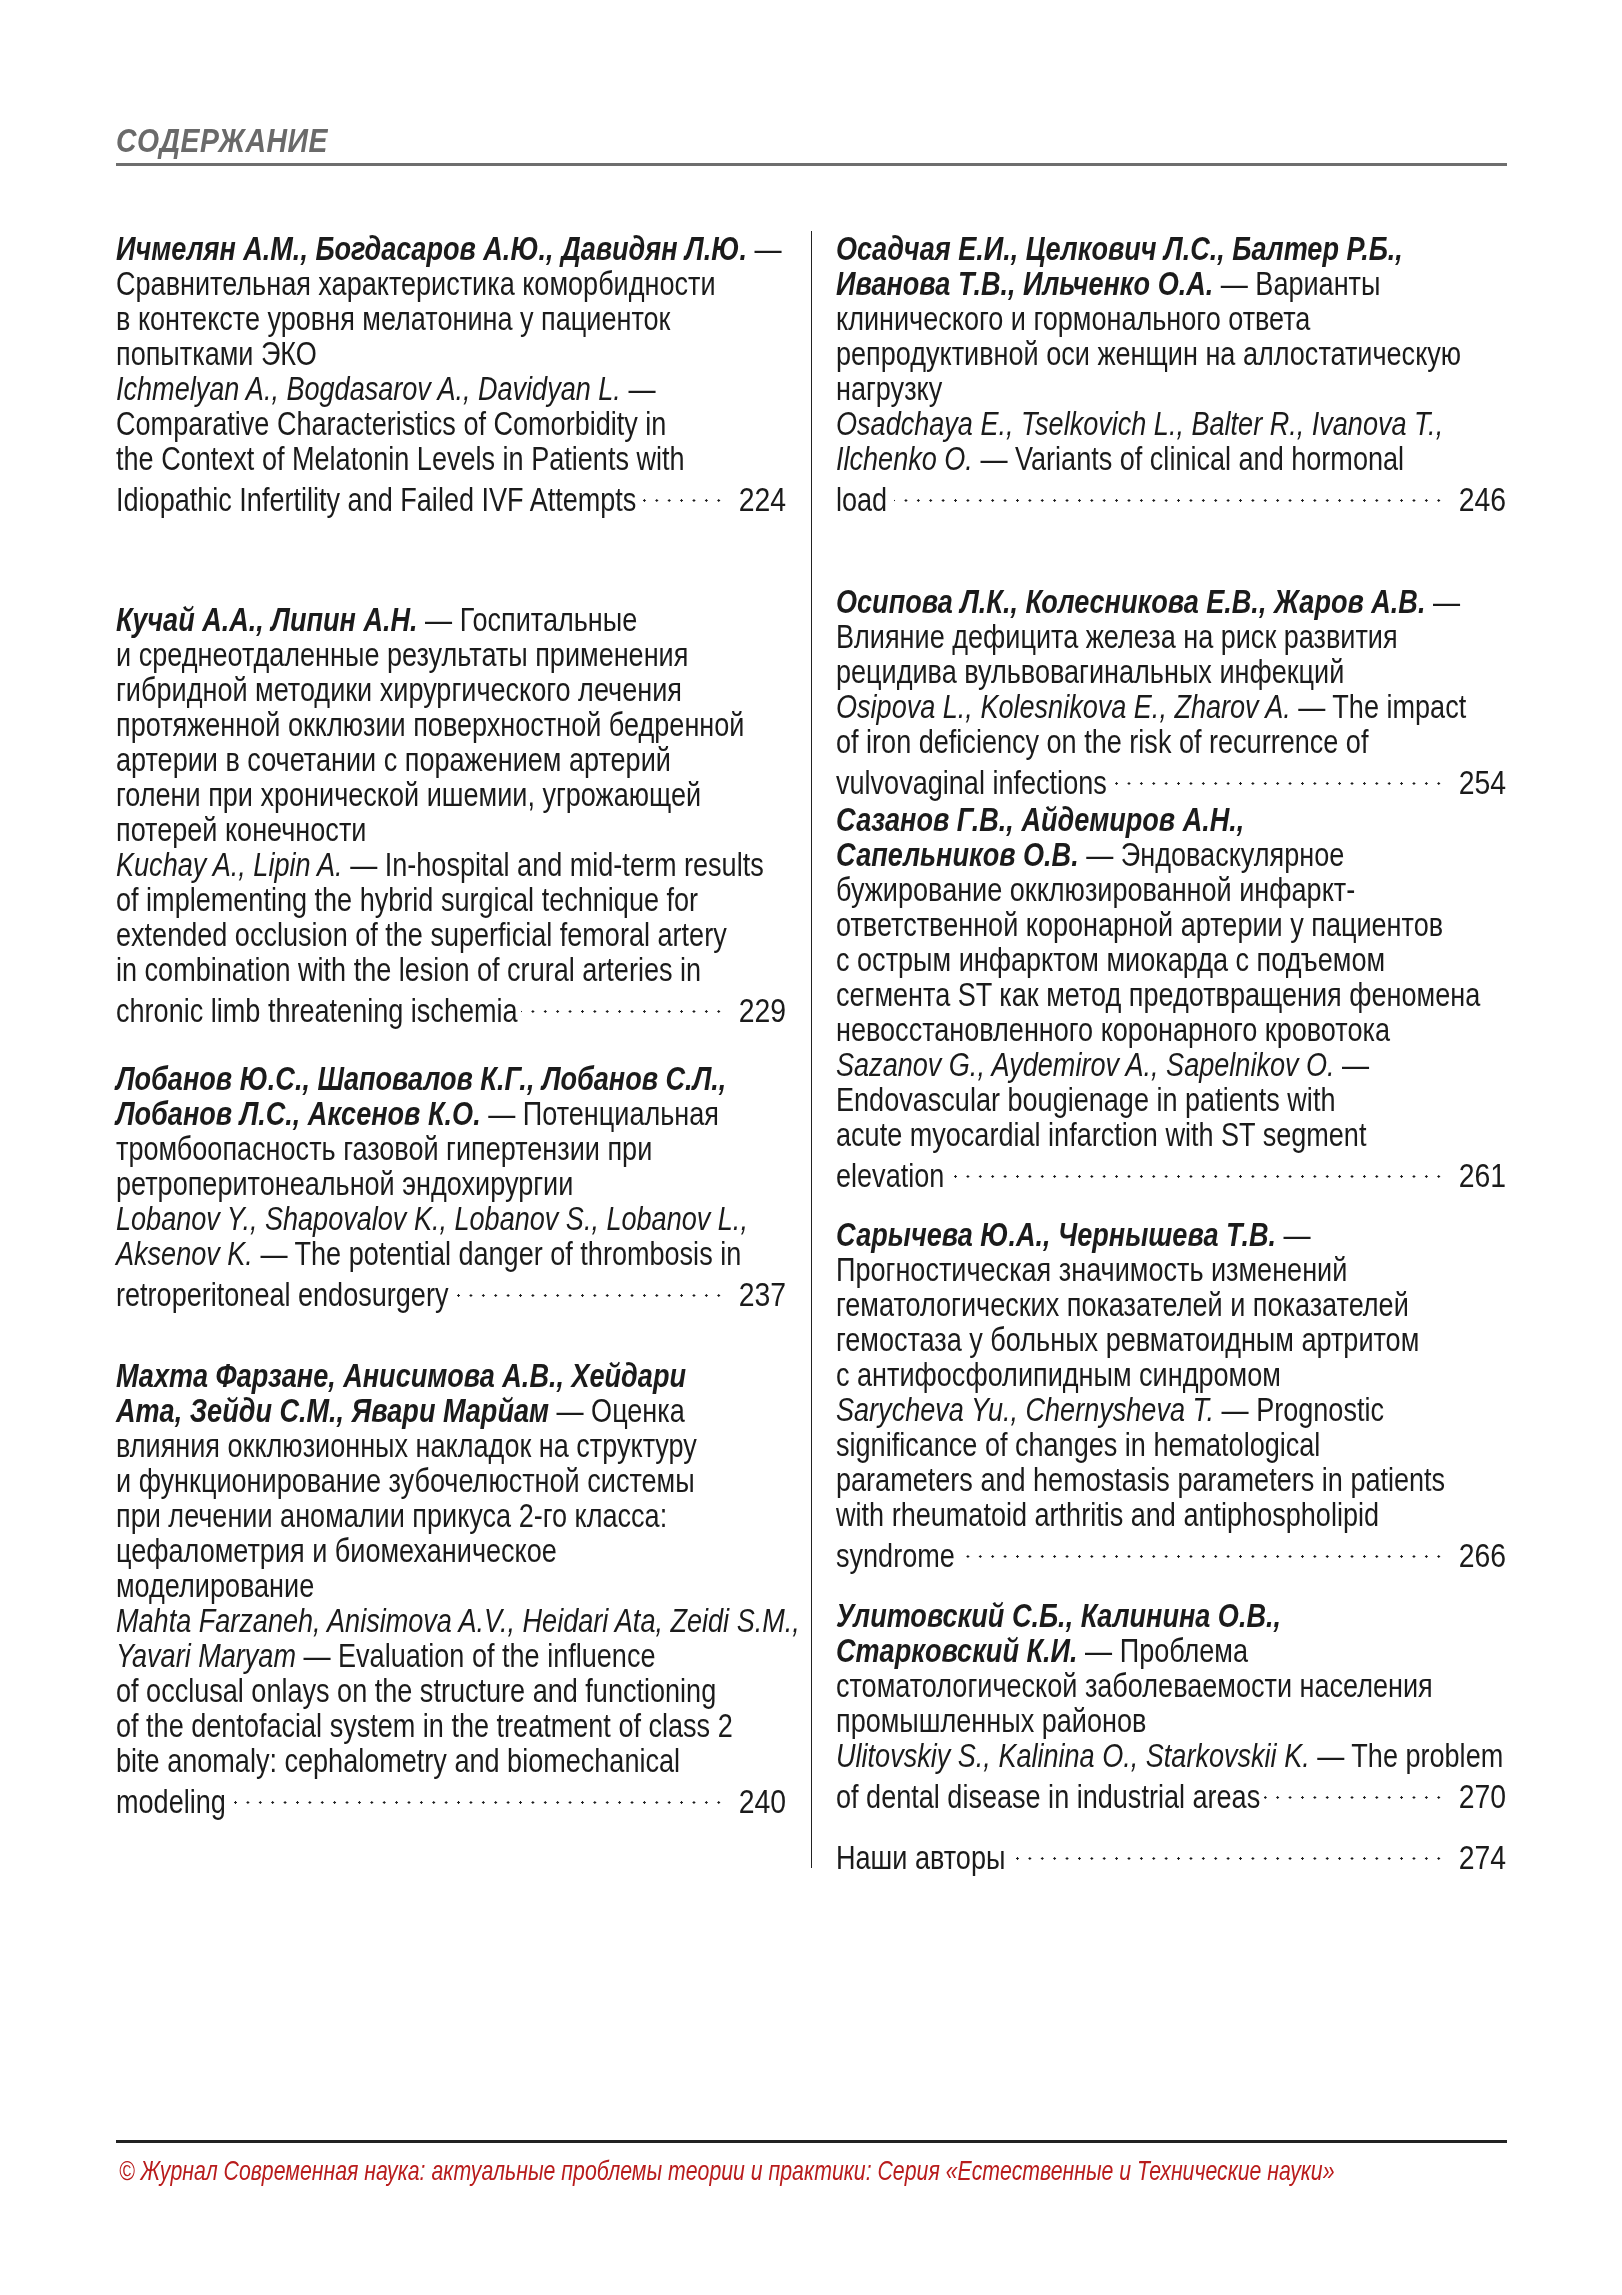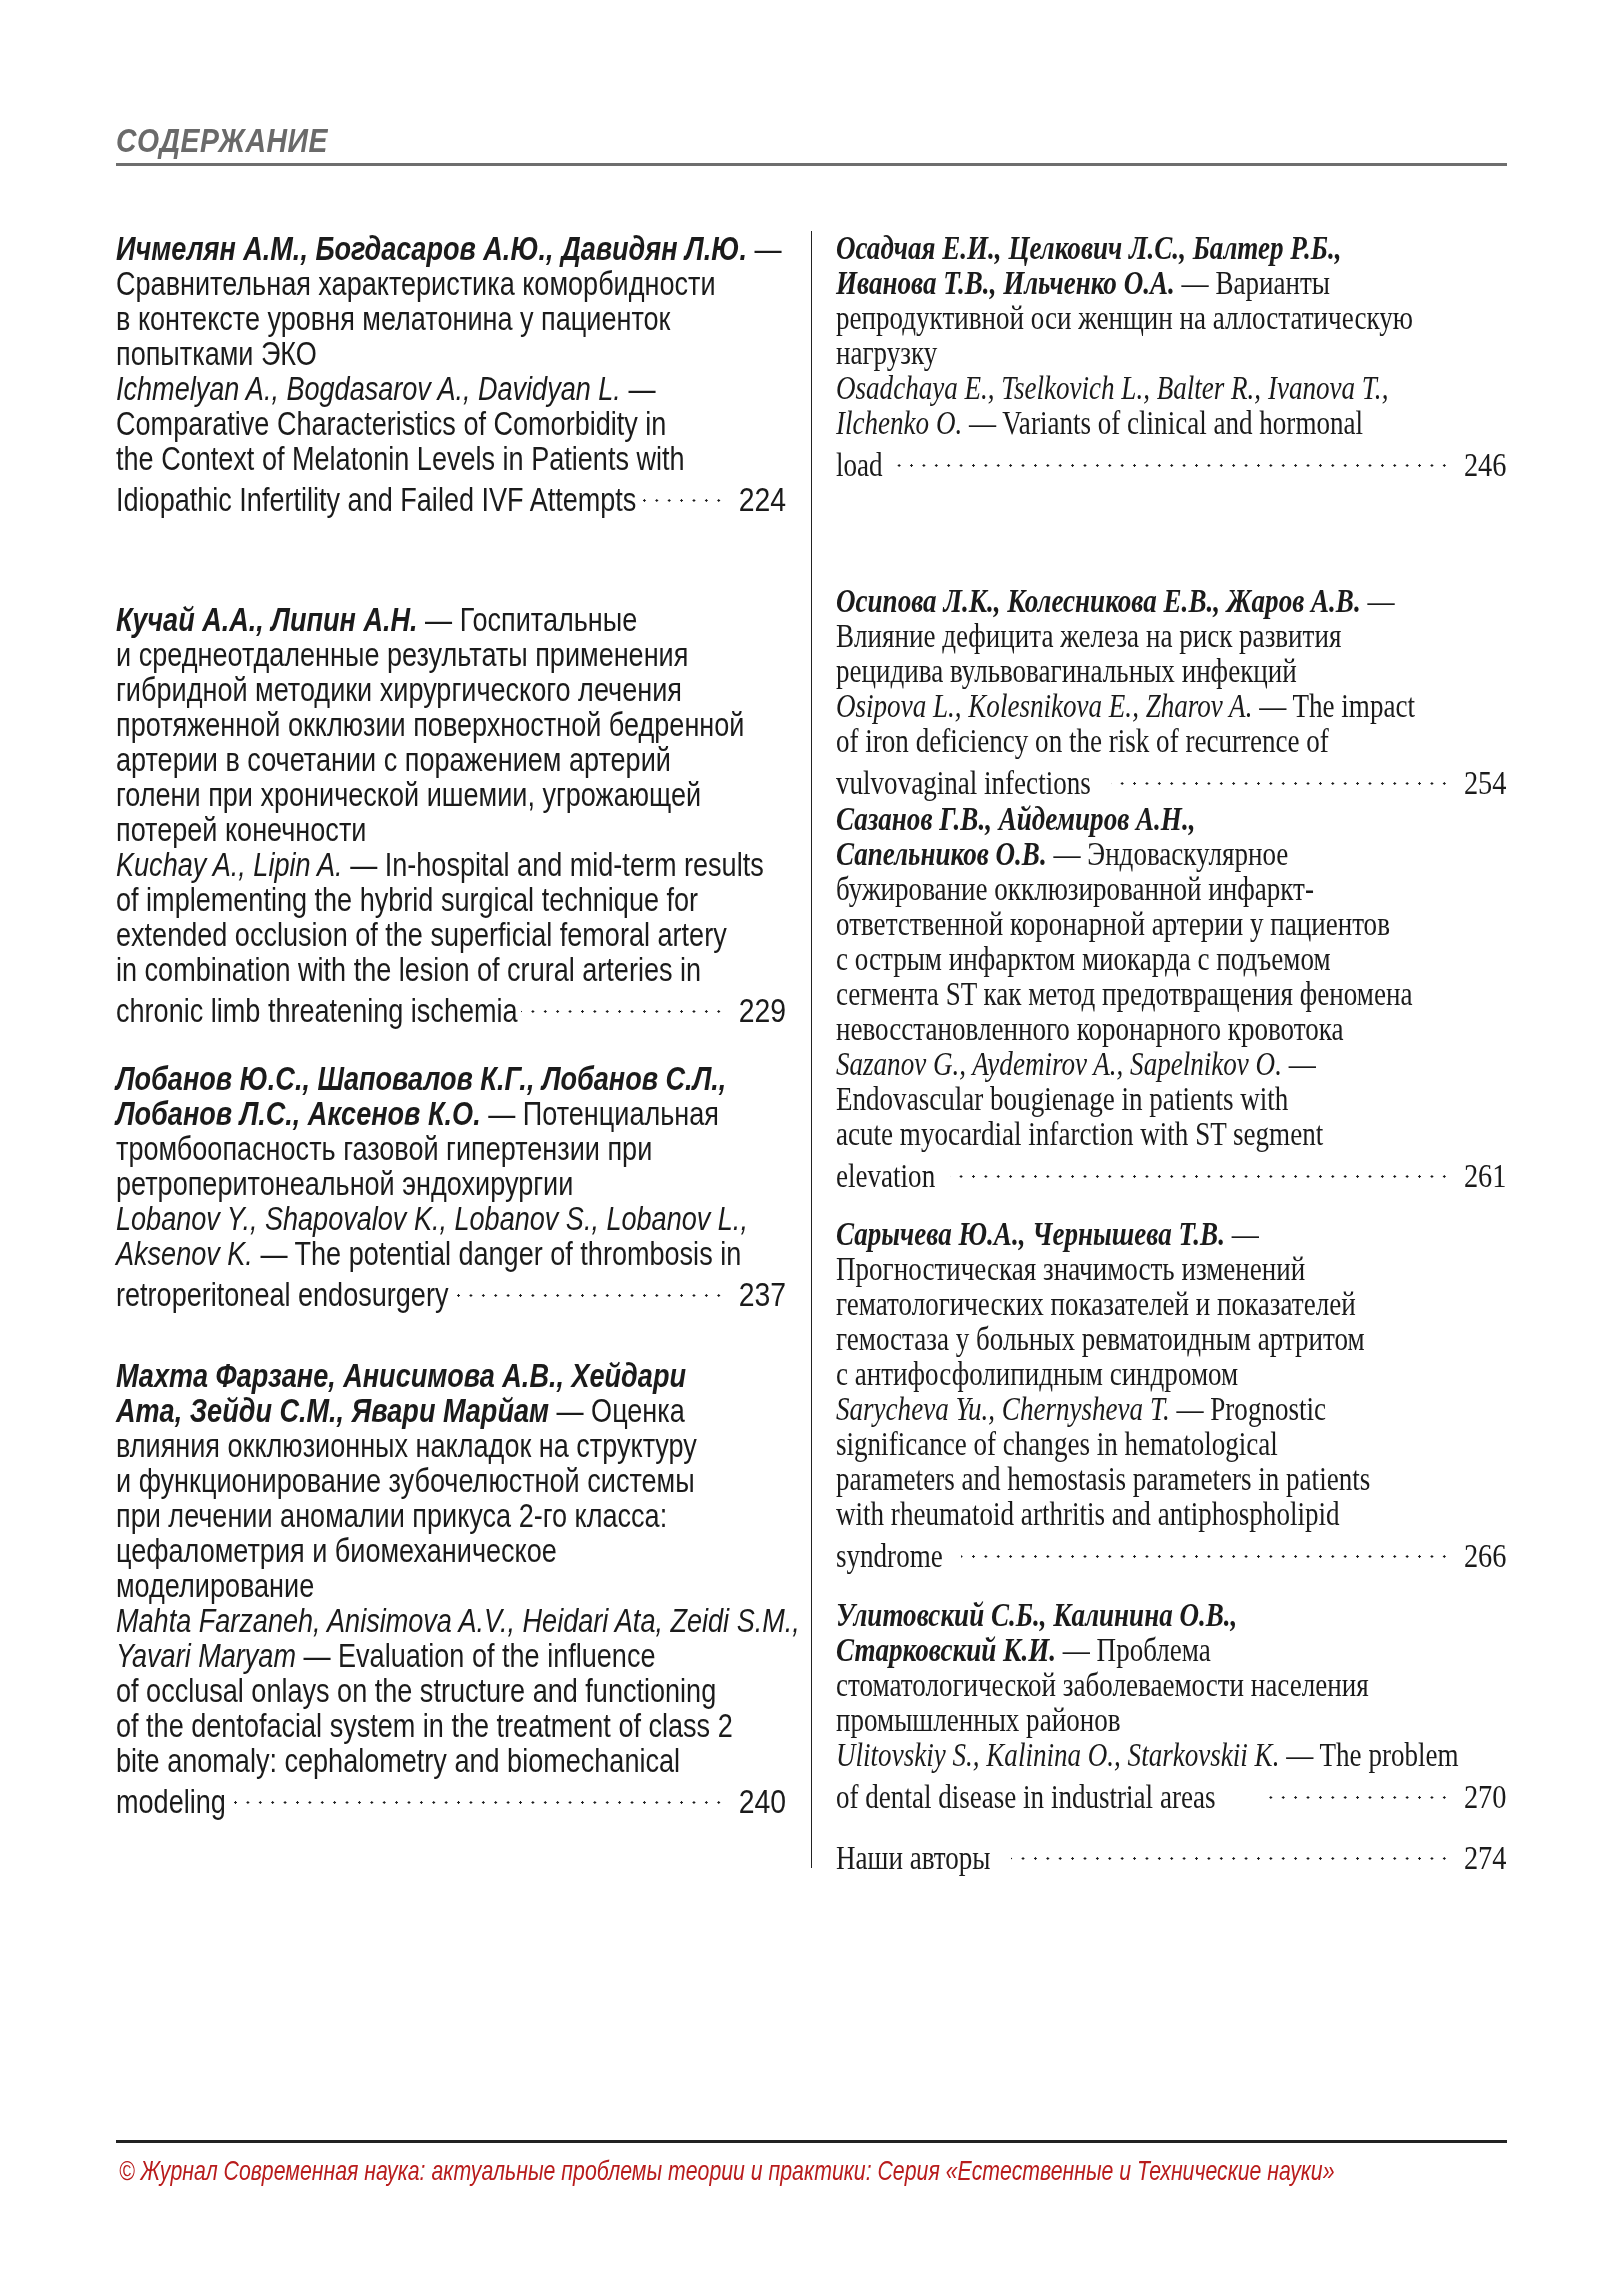--- a/index.html
+++ b/index.html
@@ -4,21 +4,21 @@
 <style>
   html,body{margin:0;padding:0;background:#fff;}
   body{width:1623px;height:2295px;position:relative;overflow:hidden;color:#1b1b1b;
        font-family:"Liberation Sans",sans-serif;}
   .hdr-title{position:absolute;left:116px;top:122px;font-size:33px;font-style:italic;
        font-weight:bold;color:#6a6a6a;letter-spacing:0.7px;transform:scaleX(0.86);transform-origin:left top;}
   .hdr-rule{position:absolute;left:116px;top:163px;width:1391px;height:2.6px;background:#6e6e6e;}
   .divider{position:absolute;left:811px;top:231px;width:1.3px;height:1637px;background:#222;}
   .entry{position:absolute;width:670px;}
   .entry.left{left:116px;}
-  .entry.right{left:836px;font-family:Liberation Serif, serif;}
+  .entry.right{left:836px;}
   .line{height:35px;line-height:35px;font-size:33px;white-space:nowrap;position:relative;}
   .line .inner{display:inline-block;transform:scaleX(0.82);transform-origin:left center;white-space:nowrap;}
   .ru-auth{font-weight:bold;font-style:italic;}
   .en-auth{font-style:italic;}
   .lead{display:flex;align-items:baseline;}
   .lead .txt{display:inline-block;transform:scaleX(0.82);transform-origin:left center;white-space:nowrap;flex:0 0 auto;}
   .lead .dots{flex:1 1 auto;height:35px;position:relative;margin:0 6.5px;}
   .lead .dots::before{content:"";position:absolute;left:0;right:0;bottom:9.2px;height:2.6px;
        background-image:radial-gradient(circle,#1b1b1b 1px,transparent 1.3px);
        background-size:12.4px 2.6px;background-repeat:repeat-x;background-position:right center;}
@@ -97,20 +97,21 @@
     <div class="line lead">
       <span class="txt" style="width: 109px; flex-basis: 109px;">modeling</span>
       <span class="dots"></span>
       <span class="pg">240</span>
     </div>
   </div>
 
 <div class="entry right" style="top:231px">
     <div class="line"><span class="inner"><span class="ru-auth">Осадчая Е.И., Целкович Л.С., Балтер Р.Б.,</span></span></div>
     <div class="line"><span class="inner"><span class="ru-auth">Иванова Т.В., Ильченко О.А.</span><span> — Варианты</span></span></div>
+    <div class="line"><span class="inner"><span>клинического и гормонального ответа</span></span></div>
     <div class="line"><span class="inner"><span>репродуктивной оси женщин на аллостатическую</span></span></div>
     <div class="line"><span class="inner"><span>нагрузку</span></span></div>
     <div class="line"><span class="inner"><span class="en-auth">Osadchaya E., Tselkovich L., Balter R., Ivanova T.,</span></span></div>
     <div class="line"><span class="inner"><span class="en-auth">Ilchenko O.</span><span> — Variants of clinical and hormonal</span></span></div>
     <div class="line lead">
       <span class="txt" style="width: 51px; flex-basis: 51px;">load</span>
       <span class="dots"></span>
       <span class="pg">246</span>
     </div>
   </div>

